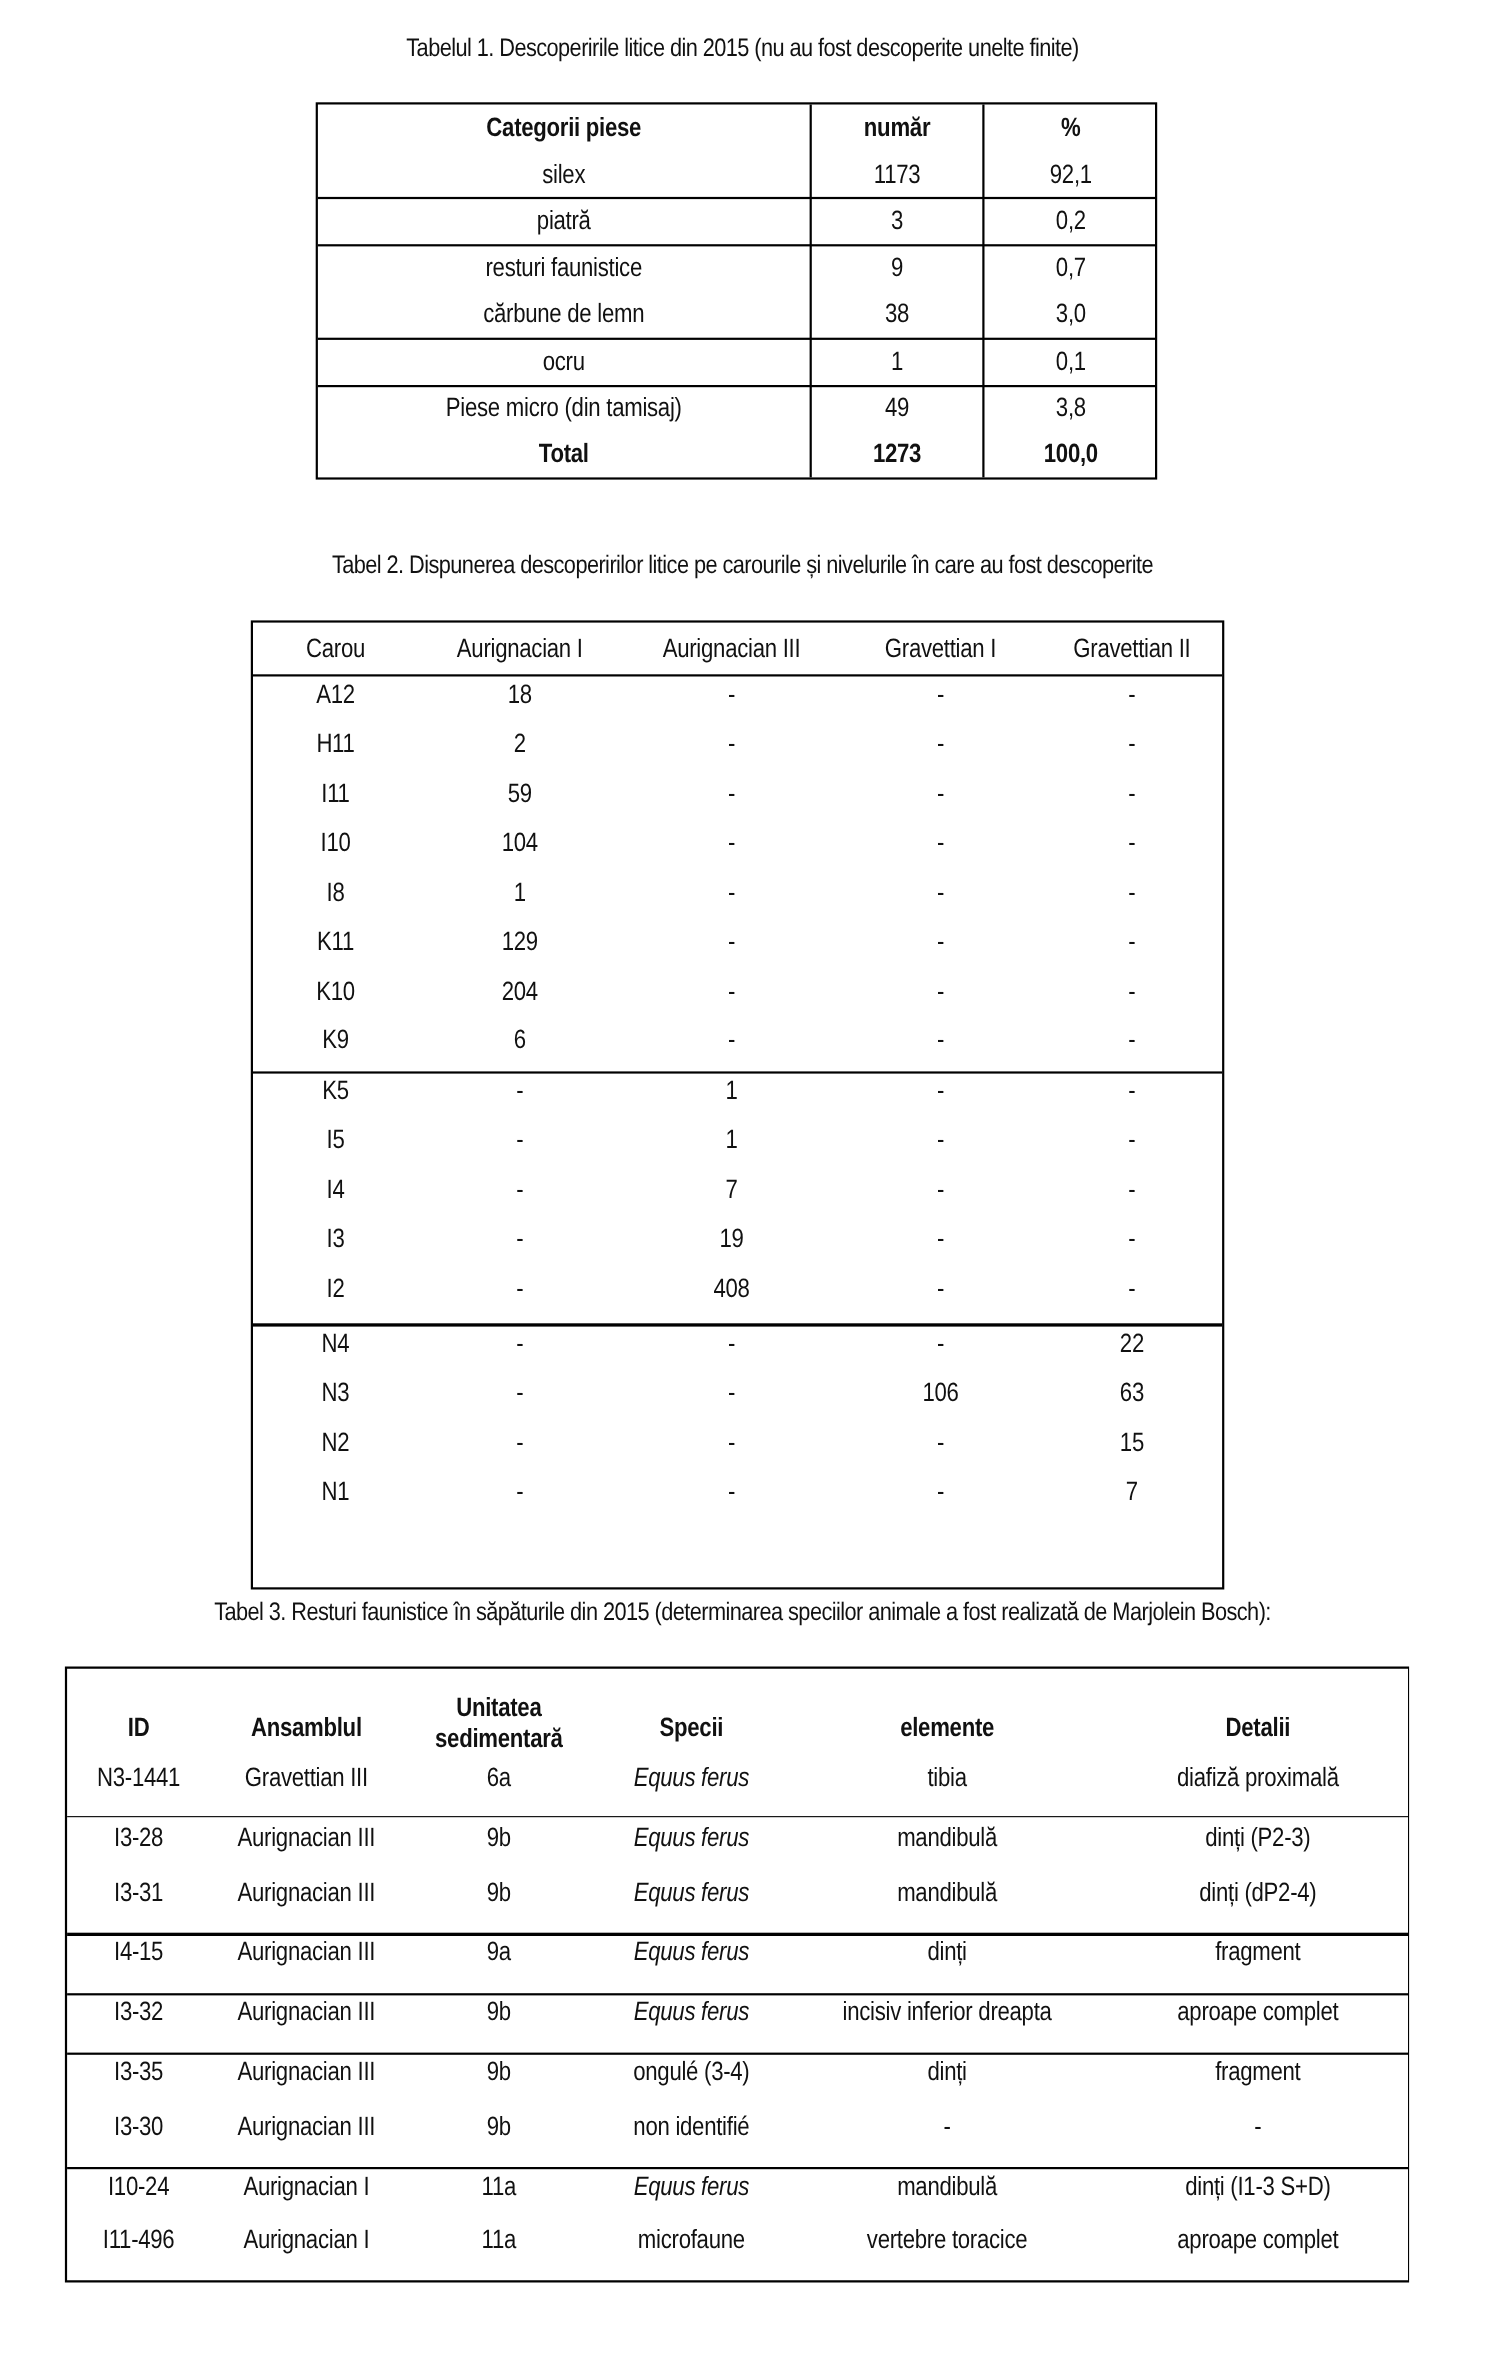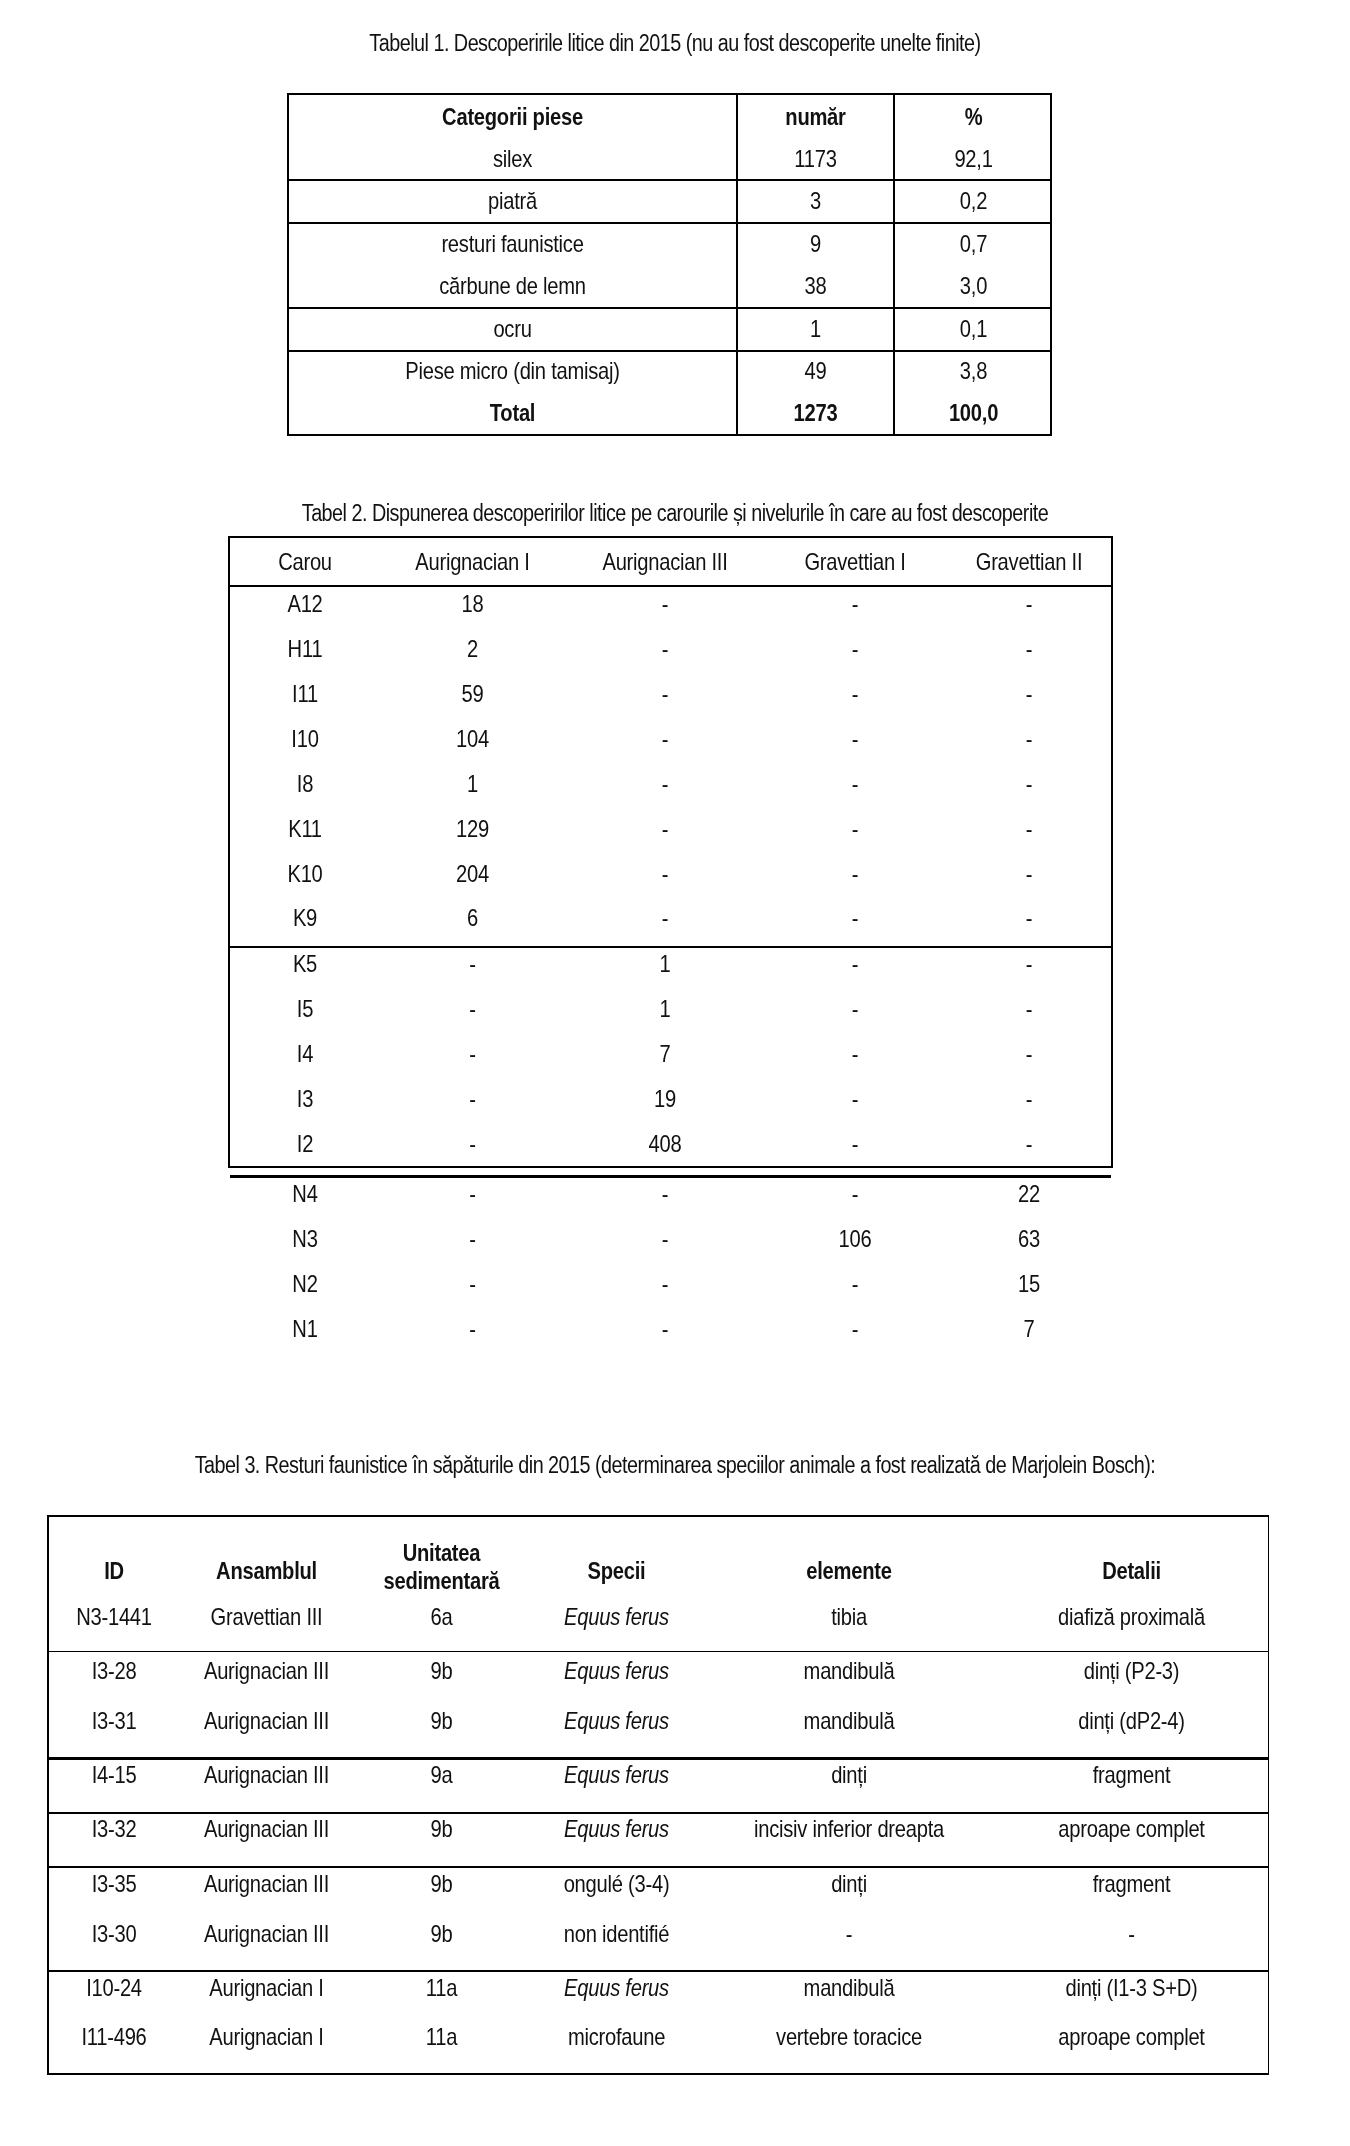--- a/index.html
+++ b/index.html
@@ -73,21 +73,21 @@
   </div>
   <div>
     <div class="cell bold" style="left:0; width:447px; top:304px;">Total</div>
     <div class="cell bold" style="left:449px; width:155px; top:304px;">1273</div>
     <div class="cell bold" style="left:606px; width:157px; top:304px;">100,0</div>
   </div>
 </div>
 
 <div class="caption" style="top:500px;">Tabel 2. Dispunerea descoperirilor litice pe carourile și nivelurile în care au fost descoperite</div>
 
-<div class="tbl" id="t2" style="left:228px; top:536px; width:885px; height:632px;">
+<div class="tbl" id="t2" style="left:228px; top:564px; width:885px; height:881px;">
   <div class="hline" style="top:47px;"></div>
   <div class="hline" style="top:408px;"></div>
   <div class="hline thick" style="top:637px;"></div>
 
   <div class="cell" style="left:0; width:150px; top:10px;">Carou</div>
   <div class="cell" style="left:150px; width:185px; top:10px;">Aurignacian I</div>
   <div class="cell" style="left:335px; width:200px; top:10px;">Aurignacian III</div>
   <div class="cell" style="left:535px; width:180px; top:10px;">Gravettian I</div>
   <div class="cell" style="left:715px; width:168px; top:10px;">Gravettian II</div>
 
@@ -209,21 +209,21 @@
         <div class="cell" style="left: 150px; width: 185px; top: 777px;">-</div>
         <div class="cell" style="left: 335px; width: 200px; top: 777px;">-</div>
         <div class="cell" style="left: 535px; width: 180px; top: 777px;">-</div>
         <div class="cell" style="left: 715px; width: 168px; top: 777px;">7</div>
       </div>
     </div>
 </div>
 
 <div class="caption" style="top:1452px;">Tabel 3. Resturi faunistice în săpăturile din 2015  (determinarea speciilor animale a fost realizată de Marjolein Bosch):</div>
 
-<div class="tbl" style="left:47px; top:1515px; width:1222px; height:560px; border-right-width:1px;">
+<div class="tbl" style="left:59px; top:1515px; width:1222px; height:560px; border-right-width:1px;">
   <div class="hline thin" style="top:134px;"></div>
   <div class="hline thick" style="top:240px;"></div>
   <div class="hline" style="top:295px;"></div>
   <div class="hline" style="top:349px;"></div>
   <div class="hline" style="top:453px;"></div>
 
   <div class="cell bold" style="left:0; width:130px; top:40px;">ID</div>
   <div class="cell bold" style="left:130px; width:175px; top:40px;">Ansamblul</div>
   <div class="cell bold" style="left:305px; width:175px; top:22px;">Unitatea</div>
   <div class="cell bold" style="left:305px; width:175px; top:50px;">sedimentară</div>

